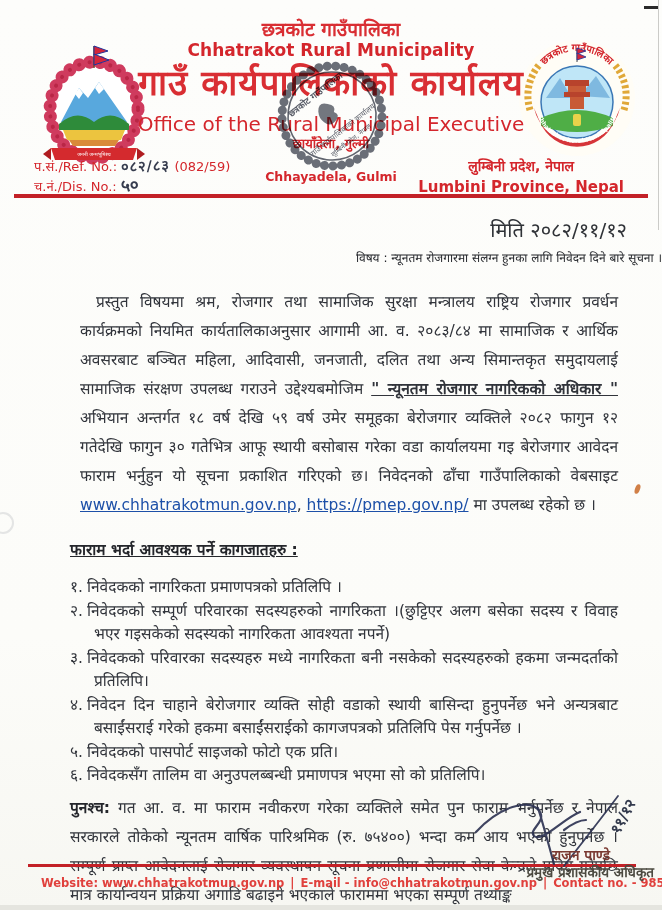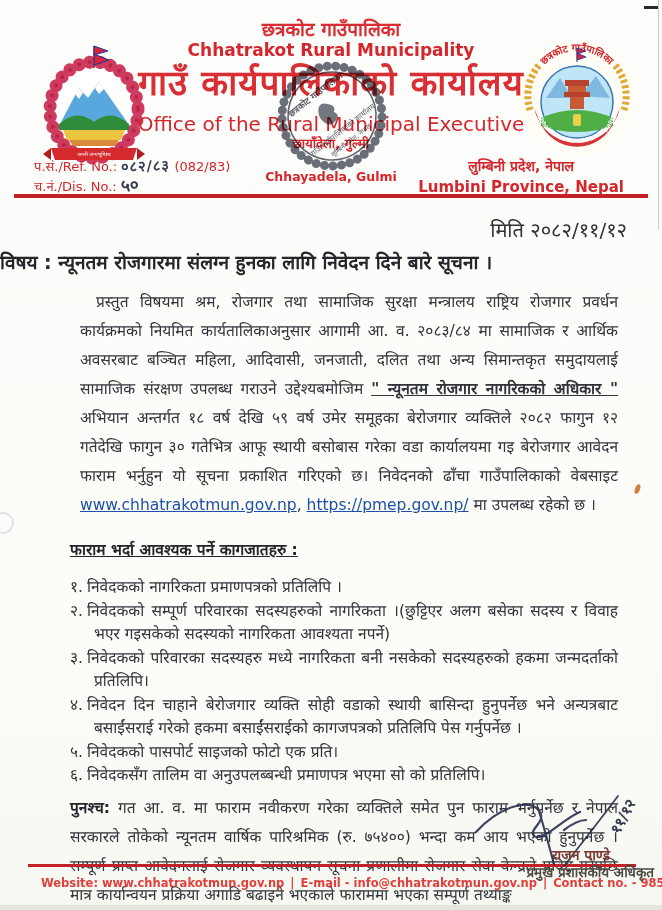--- a/index.html
+++ b/index.html
@@ -25,21 +25,21 @@
   .provblock{position:absolute;right:38px;top:156px;text-align:center;color:#d4262c;}
   .prov-np{font-size:14px;font-weight:bold;}
   .prov-en{font-size:15px;font-weight:bold;margin-top:3px;}
   .rule{position:absolute;left:14px;right:14px;top:194px;height:4px;background:#c32127;}
   .logo{position:absolute;}
   .logo-left{left:33px;top:42px;}
   .logo-right{left:514px;top:32px;}
   .stamp{position:absolute;left:256px;top:54px;mix-blend-mode:multiply;opacity:.88;}
   
   .dateline{position:absolute;right:35px;top:216px;font-size:20px;color:#2f3237;}
-  .subject{position:absolute;left:0;right:0;top:249px;text-align:left;font-size:19px;font-weight:bold;color:#24262b;}
+  .subject{position:absolute;left:0;right:0;top:249px;text-align:right;font-size:12px;font-weight:normal;color:#24262b;}
   .main{position:absolute;top:288px;left:70px;right:44px;font-size:15.5px;text-align:justify;}
   .para{margin:0;line-height:29px;text-indent:16px;padding-left:10px;}
   .uq{text-decoration:underline;font-weight:600;}
   .link{color:#1d50a8;text-decoration:underline;cursor:pointer;}
   .docs-head{margin:19px 0 0 0;font-size:15.5px;font-weight:bold;color:#24262b;text-decoration:underline;line-height:22px;text-align:left;}
   .items{margin-top:15px;}
   .item{padding-left:24px;text-indent:-24px;line-height:23.5px;text-align:justify;}
   .inum{padding-right:4px;}
   .punas{margin:6px 0 0 0;line-height:29px;text-indent:0;}
   .punas b{color:#24262b;}
@@ -140,21 +140,21 @@
           <text x="0" y="33" font-size="6.5">लुम्बिनी प्रदेश, नेपाल</text>
         </g>
       </g>
     </svg>
   </div>
 
   <div class="refblock">
     <div>
       <span>प.सं./Ref. No.:</span>
       <span class="hand">०८२/८३</span>
-      <span>(082/83)</span>
+      <span>(082/59)</span>
     </div>
     <div>
       <span>च.नं./Dis. No.:</span>
       <span class="hand hand-dis">५०</span>
     </div>
   </div>
 
   <div class="provblock">
     <div class="prov-np">लुम्बिनी प्रदेश, नेपाल</div>
     <div class="prov-en">Lumbini Province, Nepal</div>

